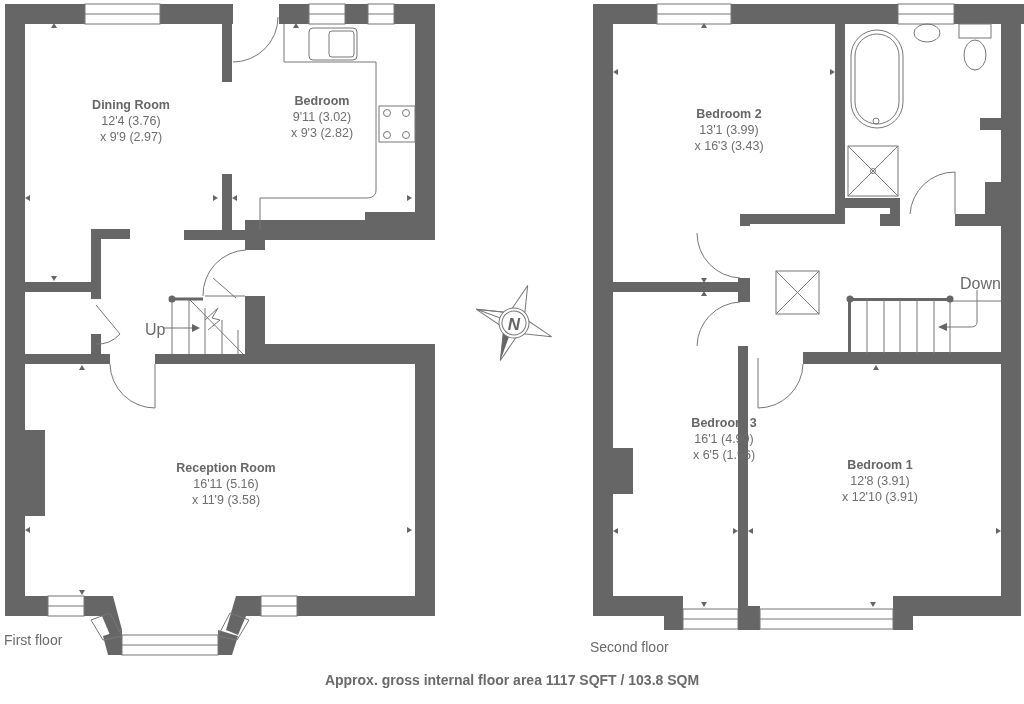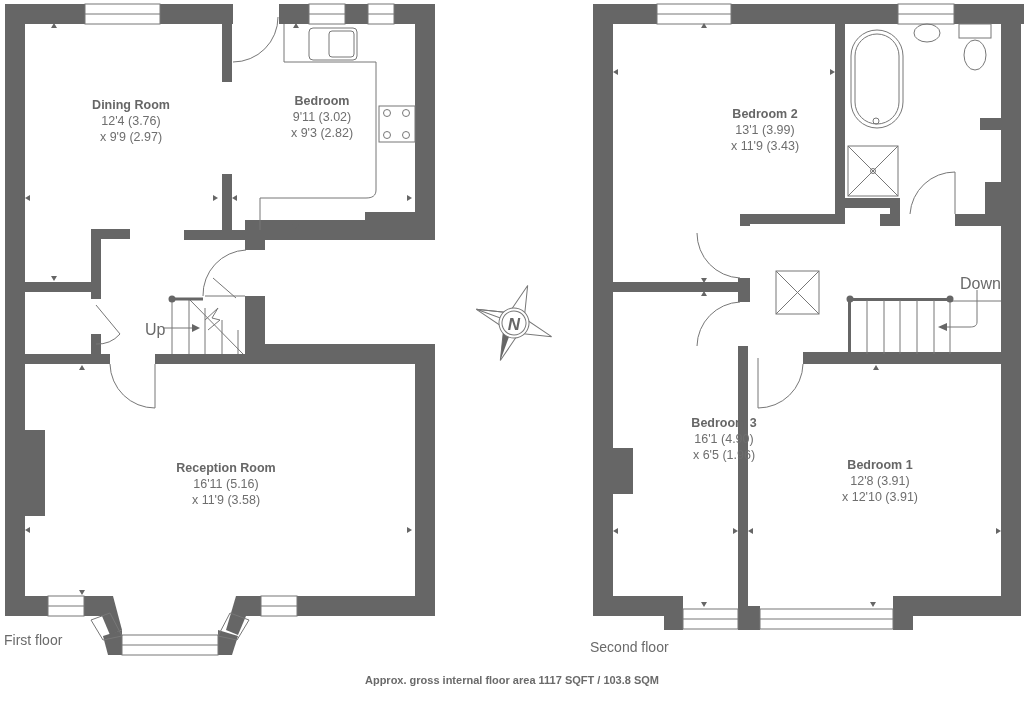--- a/index.html
+++ b/index.html
@@ -5,21 +5,21 @@
   html, body { margin: 0; padding: 0; background: #ffffff; }
   body { width: 1024px; height: 704px; position: relative; overflow: hidden;
          font-family: "Liberation Sans", "DejaVu Sans", sans-serif; color: #6b6b6b; }
   svg.plan { position: absolute; left: 0; top: 0; }
   .room-label { position: absolute; text-align: center; transform: translateX(-50%);
                 font-size: 12.5px; line-height: 16px; color: #6e6e6e; white-space: nowrap; }
   .room-label .name { font-weight: bold; color: #666; }
   .floor-title { position: absolute; font-size: 14px; font-weight: normal; color: #6a6a6a; }
   .annot { position: absolute; font-size: 16px; color: #6a6a6a; }
   .footer { position: absolute; left: 0; width: 1024px; top: 674px; text-align: center;
-            font-size: 11px; line-height: 13px; font-weight: bold; color: #6a6a6a; }
+            font-size: 14px; line-height: 13px; font-weight: bold; color: #6a6a6a; }
 </style>
 </head>
 <body>
 
 <svg class="plan" width="1024" height="704" viewBox="0 0 1024 704">
   <g fill="#666666" stroke="none">
 
     <g>
 
       <rect x="5" y="4" width="20" height="262"></rect>
@@ -253,24 +253,24 @@
   <div>x 9'3 (2.82)</div>
 </div>
 <div class="room-label" style="left:226px; top:460px;">
   <div class="name">Reception Room</div>
   <div>16'11 (5.16)</div>
   <div>x 11'9 (3.58)</div>
 </div>
 <div class="annot" style="left:145px; top:321px;">Up</div>
 <div class="floor-title" style="left:4px; top:632px;">First floor</div>
 
-<div class="room-label" style="left:729px; top:106px;margin-left:36px;">
+<div class="room-label" style="left:729px; top:106px;">
   <div class="name">Bedroom 2</div>
   <div>13'1 (3.99)</div>
-  <div>x 11'9 (3.43)</div>
+  <div>x 16'3 (3.43)</div>
 </div>
 <div class="room-label" style="left:677px; top:415px;margin-left:47px;">
   <div class="name">Bedroom 3</div>
   <div>16'1 (4.90)</div>
   <div>x 6'5 (1.96)</div>
 </div>
 <div class="room-label" style="left:880px; top:457px;">
   <div class="name">Bedroom 1</div>
   <div>12'8 (3.91)</div>
   <div>x 12'10 (3.91)</div>

